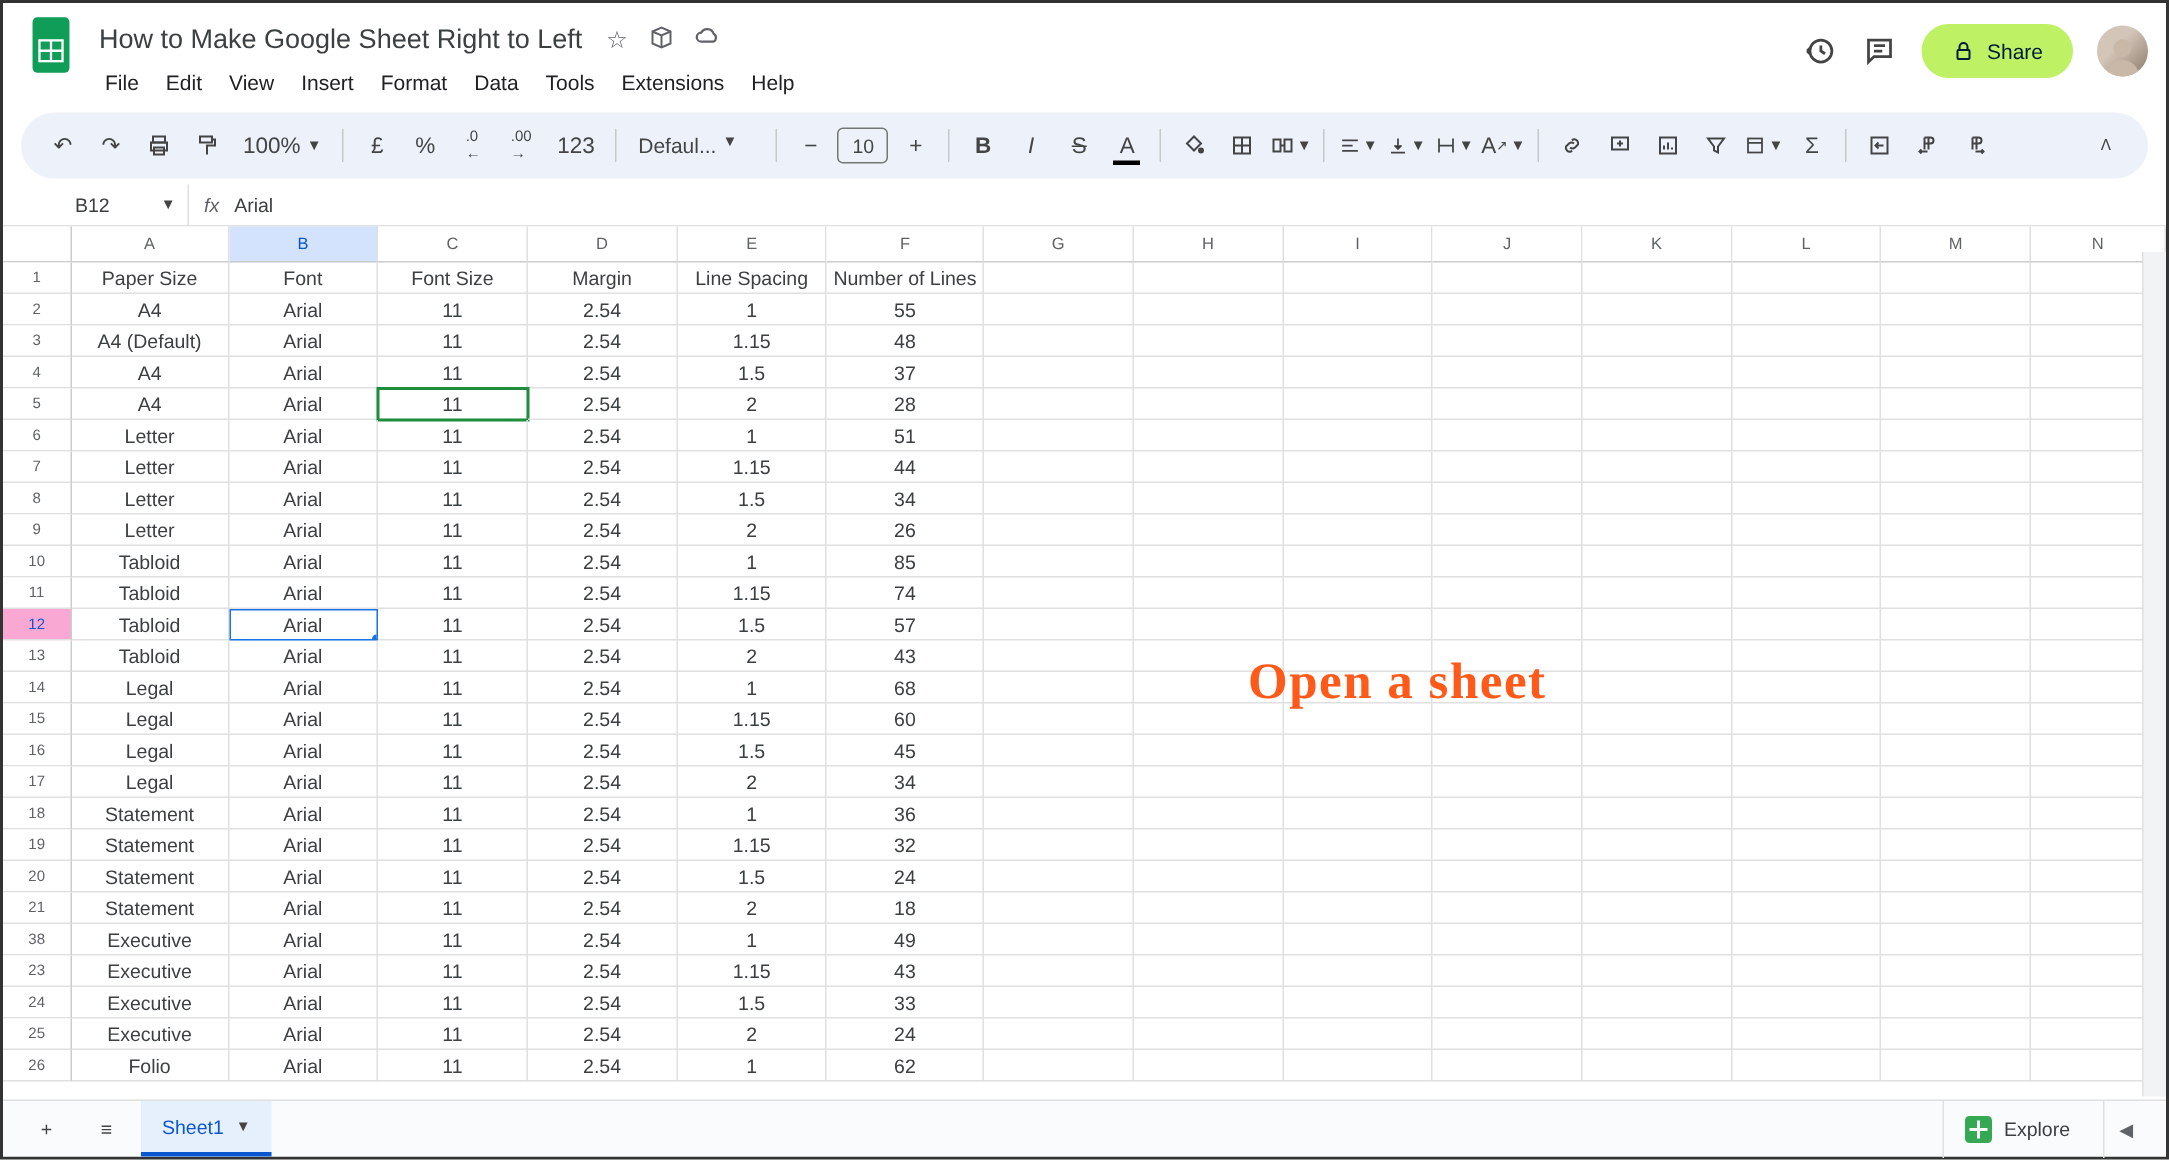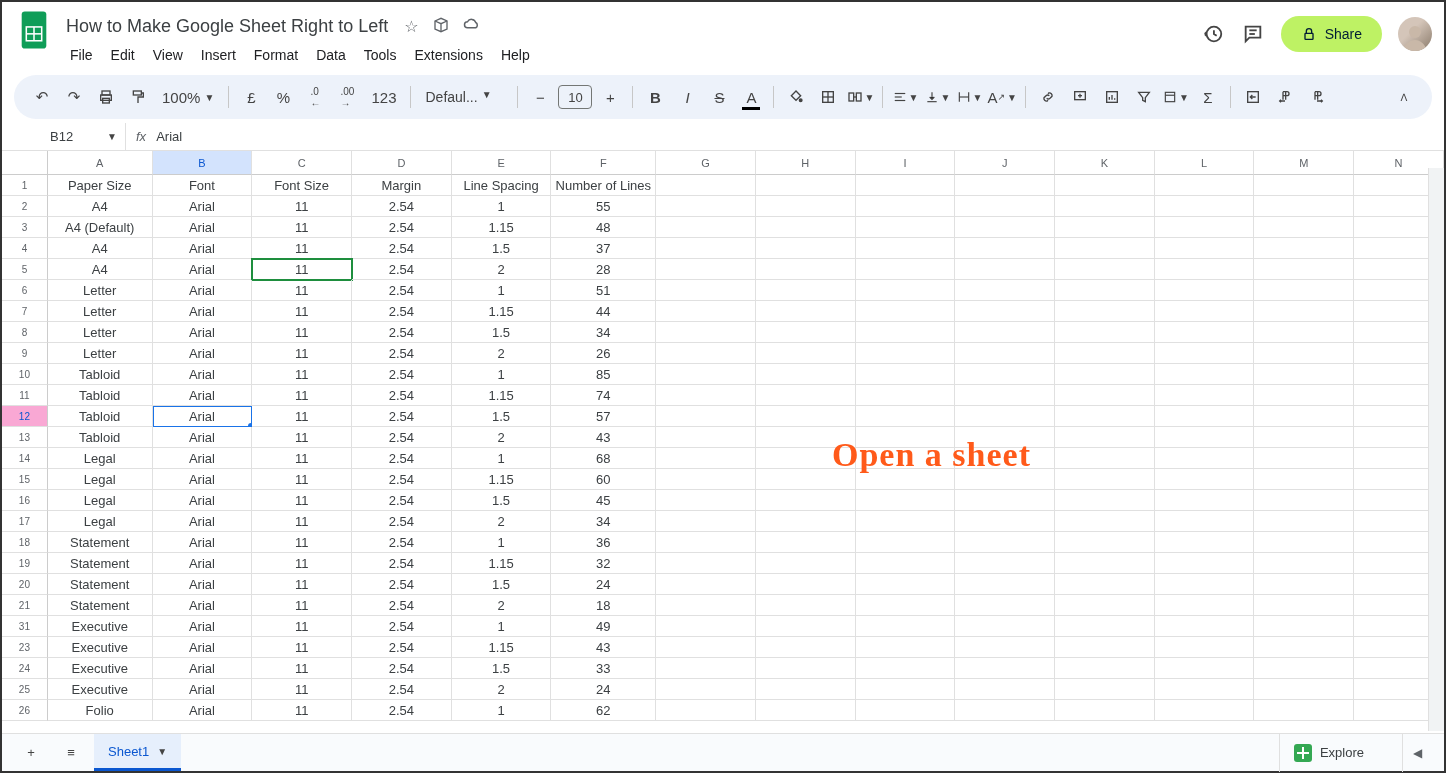--- a/index.html
+++ b/index.html
@@ -65,21 +65,21 @@
 .cI { width: 100px; } .cJ { width: 100px; } .cK { width: 100px; } .cL { width: 100px; }
 .cM { width: 100px; } .cN { width: 90px; }
 
 
 .annot { position: absolute; left: 830px; top: 285px; color: #ff5a1a; font-family: "Comic Sans MS", cursive; font-size: 34px; font-weight: 700; letter-spacing: 1px; pointer-events: none; }
 
 
 .bottom { position: absolute; left: 2px; right: 2px; bottom: 2px; height: 38px; border-top: 1px solid #e0e0e0; background: #f9fbfd; display: flex; align-items: center; padding: 0 12px; gap: 6px; font-size: 13px; }
 .bb-btn { width: 34px; height: 28px; display: flex; align-items: center; justify-content: center; color: #444; cursor: pointer; border-radius: 4px; }
 .sheet-tab { background: #e6effc; color: #0b57d0; padding: 8px 14px; display: flex; align-items: center; gap: 8px; font-weight: 500; border-radius: 0; border-bottom: 3px solid #0b57d0; height: 100%; }
-.bottom-right { margin-left: auto; display: flex; align-items: flex-start; gap: 24px; }
+.bottom-right { margin-left: auto; display: flex; align-items: flex-start; gap: 8px; }
 .explore-btn { display: flex; align-items: center; gap: 8px; color: #3c4043; font-size: 13px; padding: 6px 14px; border-left: 1px solid #e0e0e0; height: 38px; }
 .explore-ico { width: 18px; height: 18px; background: #34a853; border-radius: 3px; position: relative; }
 .explore-ico::before, .explore-ico::after { content:""; position:absolute; background:#fff; }
 .explore-ico::before { left: 8px; top: 3px; width: 2px; height: 12px; }
 .explore-ico::after { top: 8px; left: 3px; height: 2px; width: 12px; }
 .collapse-side { width: 30px; display: flex; align-items: center; justify-content: center; border-left: 1px solid #e0e0e0; height: 38px; color: #5f6368; font-size: 12px; }
 
 
 .vtrack { position:absolute; right:2px; top: 168px; bottom: 42px; width: 16px; background: #f1f3f4; border-left: 1px solid #e0e0e0; }
 
@@ -688,21 +688,21 @@
         <div class="cell cG"></div>
         <div class="cell cH"></div>
         <div class="cell cI"></div>
         <div class="cell cJ"></div>
         <div class="cell cK"></div>
         <div class="cell cL"></div>
         <div class="cell cM"></div>
         <div class="cell cN"></div>
       </div>
       <div class="grow">
-        <div class="rh">31</div>
+        <div class="rh">38</div>
         <div class="cell cA">Executive</div>
         <div class="cell cB">Arial</div>
         <div class="cell cC">11</div>
         <div class="cell cD">2.54</div>
         <div class="cell cE">1</div>
         <div class="cell cF">49</div>
         <div class="cell cG"></div>
         <div class="cell cH"></div>
         <div class="cell cI"></div>
         <div class="cell cJ"></div>

